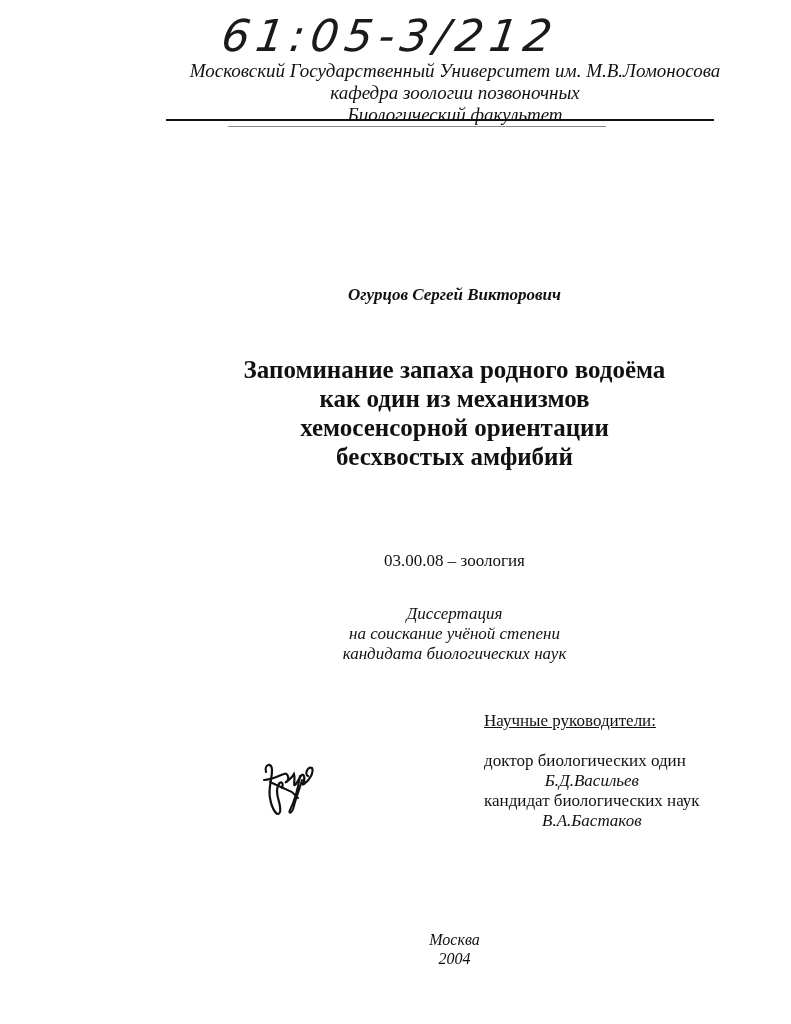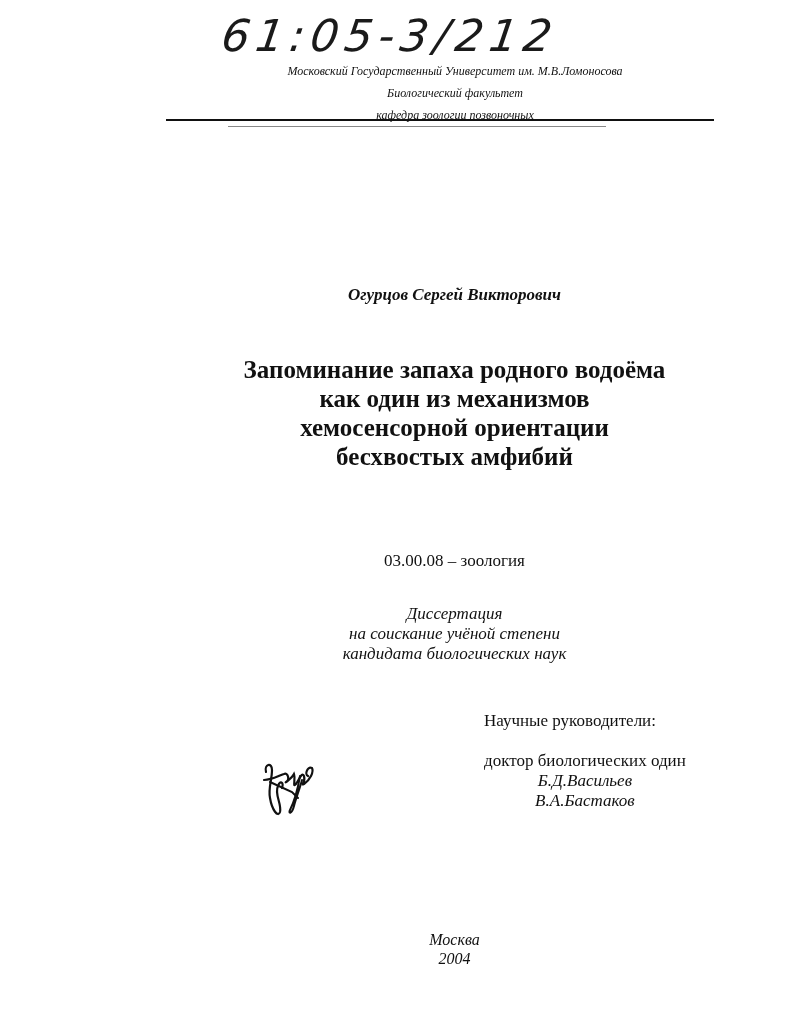--- a/index.html
+++ b/index.html
@@ -3,48 +3,48 @@
 <meta charset="utf-8">
 <style>
   html, body { margin: 0; padding: 0; background: #ffffff; }
   body { width: 791px; height: 1024px; position: relative; overflow: hidden;
          font-family: "Liberation Serif", "DejaVu Serif", serif; color: #111; }
   .abs { position: absolute; }
   .handwritten { left: 222px; top: 14px; font-family: "DejaVu Sans", sans-serif;
                  font-size: 44px; font-style: italic; letter-spacing: 6px; color: #1a1a1a;
                  transform: skewX(-8deg); font-weight: 300; line-height: 1; }
   .header { left: 160px; width: 590px; top: 60px; text-align: center; font-style: italic;
-            font-size: 12px; line-height: 22px; }
+            font-size: 19px; line-height: 22px; }
   .header div { white-space: nowrap; }
   .line-thick { left: 166px; top: 119px; width: 548px; height: 2px; background: #111; }
   .line-thin { left: 228px; top: 126px; width: 378px; height: 1px; background: #888; }
   .author { left: 0; width: 909px; top: 285px; text-align: center; font-weight: bold;
             font-style: italic; font-size: 17px; }
   .title { left: 0; width: 909px; top: 355px; text-align: center; font-weight: bold;
            font-size: 25px; line-height: 29px; }
   .title div { white-space: nowrap; }
   .specialty { left: 0; width: 909px; top: 551px; text-align: center; font-size: 17px; }
   .diss { left: 0; width: 909px; top: 604px; text-align: center; font-style: italic;
           font-size: 17px; line-height: 20px; }
   .advisors { left: 484px; top: 711px; font-size: 17px; line-height: 20px; }
-  .advisors .heading { margin-bottom: 20px; }
+  .advisors .heading { margin-bottom: 20px; text-decoration: underline; }
   .advisors .name { font-style: italic; text-align: center; }
   .city { left: 0; width: 909px; top: 930px; text-align: center; font-style: italic;
           font-size: 16px; line-height: 19px; }
   .signature { left: 258px; top: 758px; width: 64px; height: 64px; }
 </style>
 </head>
 <body>
 
 <div class="abs handwritten">61:05-3/212</div>
 
 <div class="abs header">
   <div>Московский Государственный Университет им. М.В.Ломоносова</div>
+  <div>кафедра зоологии позвоночных</div>
   <div>Биологический факультет</div>
-  <div>кафедра зоологии позвоночных</div>
 </div>
 
 <div class="abs line-thick"></div>
 <div class="abs line-thin"></div>
 
 <div class="abs author">Огурцов Сергей Викторович</div>
 
 <div class="abs title">
   <div>Запоминание запаха родного водоёма</div>
   <div>как один из механизмов</div>
@@ -57,20 +57,21 @@
 <div class="abs diss">
   <div>Диссертация</div>
   <div>на соискание учёной степени</div>
   <div>кандидата биологических наук</div>
 </div>
 
 <div class="abs advisors">
   <div class="heading">Научные руководители:</div>
   <div>доктор биологических один</div>
   <div class="name">Б.Д.Васильев</div>
+  <div>кандидат биологических наук</div>
   <div class="name">В.А.Бастаков</div>
 </div>
 
 <svg class="abs signature" viewBox="0 0 64 64">
   <path d="M8 14 C6 6,14 4,14 12 C14 22,10 30,12 40 C14 52,20 60,22 54 C24 46,16 36,20 28 C22 22,26 24,24 30" fill="none" stroke="#111" stroke-width="2.2" stroke-linecap="round"></path>
   <path d="M6 22 C14 22,20 18,26 16 C30 14,32 22,28 24 C26 26,34 20,36 16 C38 22,34 30,38 26 C42 20,44 14,46 18 C48 24,42 28,46 26 C52 22,56 14,54 10 C50 8,46 16,50 18" fill="none" stroke="#111" stroke-width="2.2" stroke-linecap="round"></path>
   <path d="M12 24 L34 34 L40 40" fill="none" stroke="#111" stroke-width="2" stroke-linecap="round"></path>
   <path d="M42 18 C40 30,36 44,32 52 C30 56,34 56,36 48 C38 40,42 30,44 22" fill="none" stroke="#111" stroke-width="2" stroke-linecap="round"></path>
 </svg>
 

